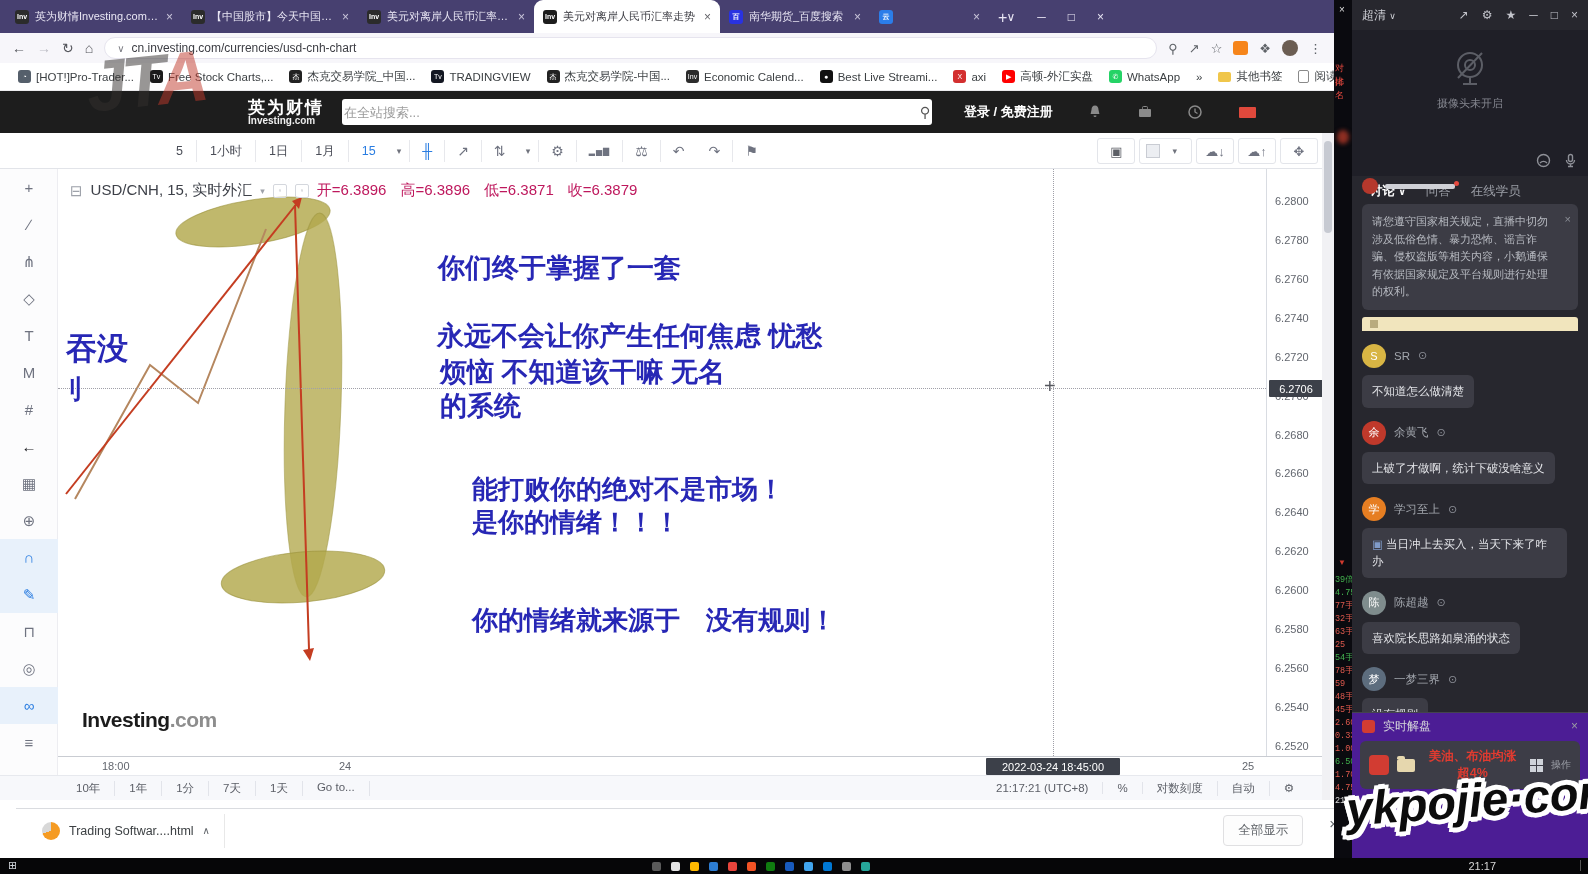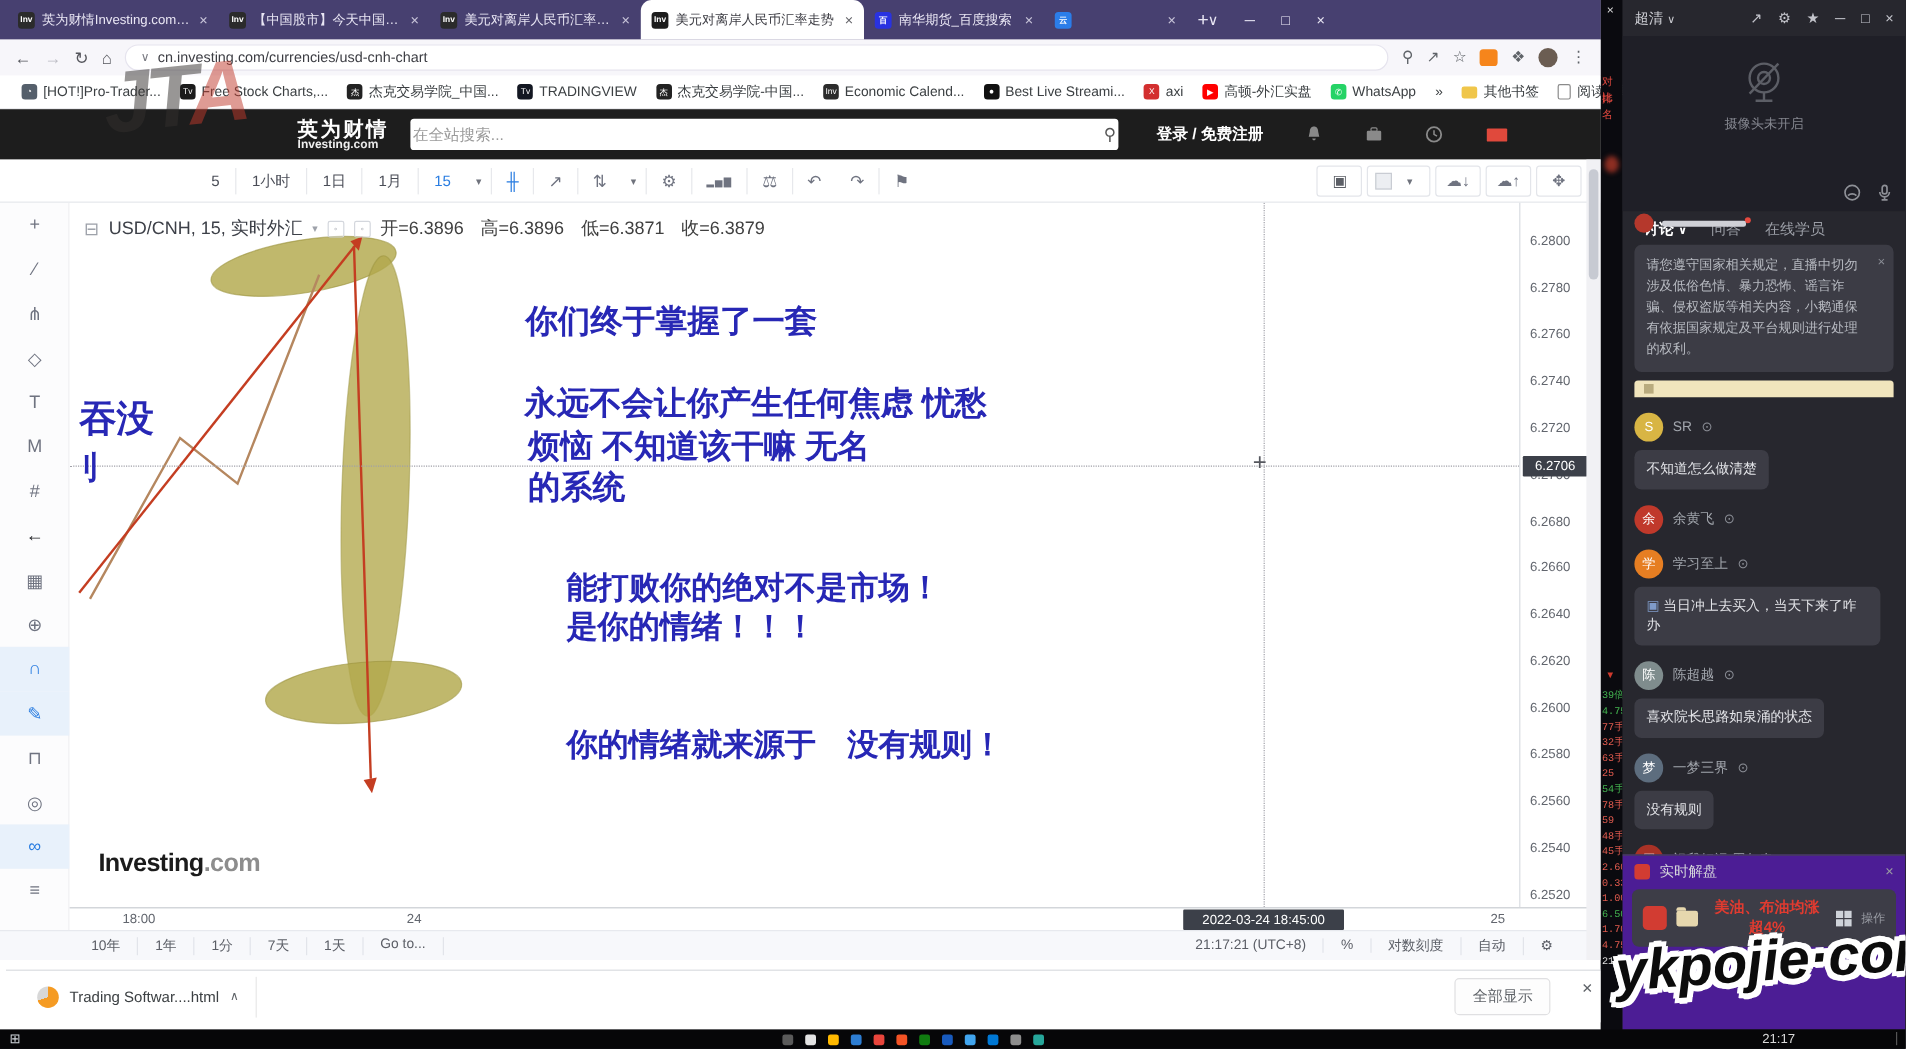--- a/index.html
+++ b/index.html
@@ -65,21 +65,21 @@
   
   .rail { position:absolute; left:0; top:169px; width:58px; height:631px; background:#fcfcfd; border-right:1px solid #ededf1; }
   .rail-cell { width:58px; height:37px; display:flex; align-items:center; justify-content:center; font-size:15px; }
   .rail-collapse { position:absolute; left:0; bottom:0; width:58px; height:17px; background:#5a5f68; color:#fff; font-size:10px; display:flex; align-items:center; justify-content:center; }
 
   
   .canvas { position:absolute; left:58px; top:169px; width:1208px; height:587px; background:#fff; overflow:hidden; }
   .legend { position:absolute; left:12px; top:12px; display:flex; align-items:center; gap:8px; font-size:15px; color:#3d4048; }
   .legend .mini { width:14px; height:14px; border:1px solid #d4d7dd; border-radius:2px; color:#9ea2aa; font-size:8px; display:flex; align-items:center; justify-content:center; }
   .legend .lcar { font-size:9px; color:#9ea2aa; }
-  .ohlc { display:flex; gap:14px; font-size:15px; color:#404040; }
+  .ohlc { display:flex; gap:14px; font-size:15px; color:#be185d; }
   .anno { position:absolute; color:#2727b5; font-weight:600; white-space:pre; }
   .hline { position:absolute; left:0; top:219px; width:1208px; border-top:1px dotted #a0a0a8; }
   .vline { position:absolute; left:995px; top:0; height:587px; border-left:1px dotted #a0a0a8; }
   .crosshair { position:absolute; left:986px; top:206px; font-size:20px; color:#55575e; font-weight:300; }
   .brand { position:absolute; left:24px; top:539px; font-size:21px; font-weight:800; color:#1b1b1b; letter-spacing:-.5px; }
   .brand span { color:#8d8d8d; font-weight:700; }
 
   
   .yaxis { position:absolute; left:1266px; top:169px; width:58px; height:587px; background:#fff; border-left:1px solid #d9dce2; }
   .yticks { position:absolute; left:8px; top:26px; height:557px; display:flex; flex-direction:column; justify-content:space-between; }
@@ -95,21 +95,21 @@
   .rangebar { position:absolute; left:0; top:775px; width:1334px; height:25px; background:#f7f8fb; border-top:1px solid #e7e9ee; display:flex; align-items:center; font-size:11.5px; color:#5b5e66; }
   .rb-left { display:flex; margin-left:62px; }
   .rb-item { padding:0 14px; border-right:1px solid #e2e4ea; }
   .rb-right { position:absolute; right:26px; display:flex; align-items:center; }
   .rb-right .rb-item:last-child { border-right:0; }
 
   .scrollbar { position:absolute; left:1322px; top:133px; width:12px; height:667px; background:#f1f1f4; }
   .scroll-thumb { position:absolute; left:2px; top:8px; width:8px; height:92px; background:#c7cad2; border-radius:4px; }
 
   
-  .downloadbar { position:absolute; left:5px; top:808px; width:1334px; height:44px; background:#fff; border-top:1px solid #dadce0; display:flex; align-items:center; padding:0 12px; }
+  .downloadbar { position:absolute; left:16px; top:808px; width:1334px; height:44px; background:#fff; border-top:1px solid #dadce0; display:flex; align-items:center; padding:0 12px; }
   .dl-chip { display:flex; align-items:center; gap:9px; padding:0 14px; height:34px; border-right:1px solid #e8e8e8; }
   .dl-ico { width:18px; height:18px; border-radius:50%; background:conic-gradient(#f59b23 0 70%, #d8d8d8 70% 100%); }
   .dl-name { font-size:12.5px; color:#3c4043; }
   .dl-car { font-size:10px; color:#5f6368; }
   .dl-right { margin-left:auto; display:flex; align-items:flex-start; gap:26px; }
   .dl-showall { font-size:12.5px; color:#5f6368; border:1px solid #e0e0e2; border-radius:4px; padding:6px 14px; background:#fdfdfd; }
   .dl-close { font-size:15px; color:#5f6368; }
 
   
   #strip { position:absolute; left:1334px; top:0; width:18px; height:858px; background:#0a0a0f; overflow:hidden; }
@@ -624,20 +624,21 @@
             </div>
             <div class="bubble"><span class="pref"></span><span>不知道怎么做清楚</span></div>
           </div>
 
           <div class="msg">
             <div class="msg-head">
               <span class="msg-av" style="background: rgb(192, 57, 43);">余</span>
               <span class="msg-name">余黄飞</span>
               <span class="msg-badge">⊙</span>
             </div>
+            <div class="bubble"><span class="pref"></span><span>上破了才做啊，统计下破没啥意义</span></div>
           </div>
 
           <div class="msg">
             <div class="msg-head">
               <span class="msg-av" style="background: rgb(230, 126, 34);">学</span>
               <span class="msg-name">学习至上</span>
               <span class="msg-badge">⊙</span>
             </div>
             <div class="bubble"><span class="pref">▣ </span><span>当日冲上去买入，当天下来了咋办</span></div>
           </div>

